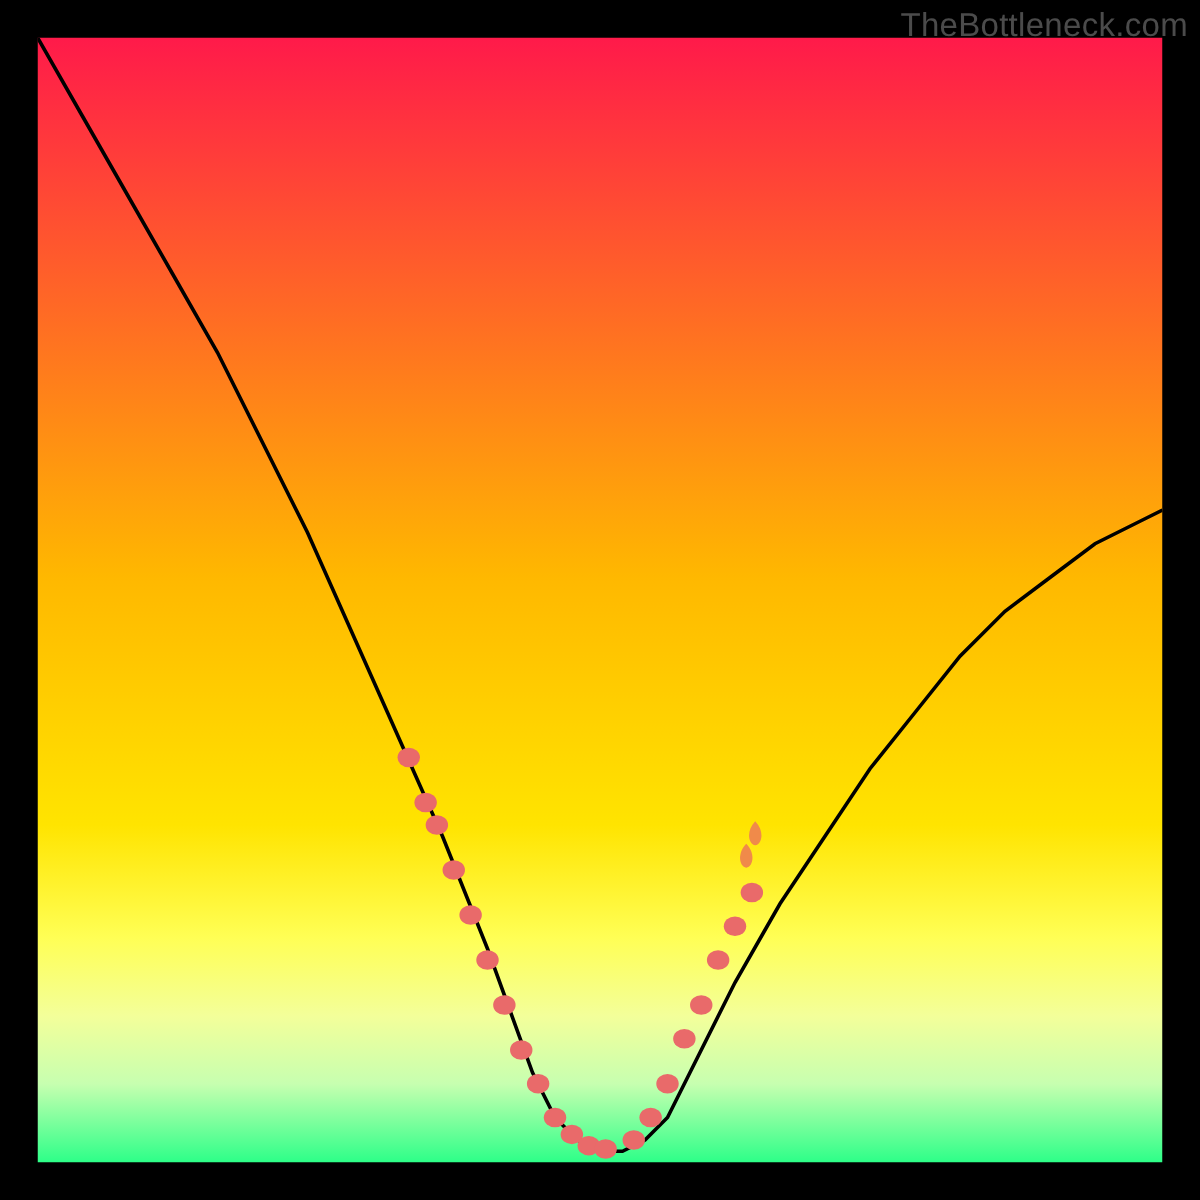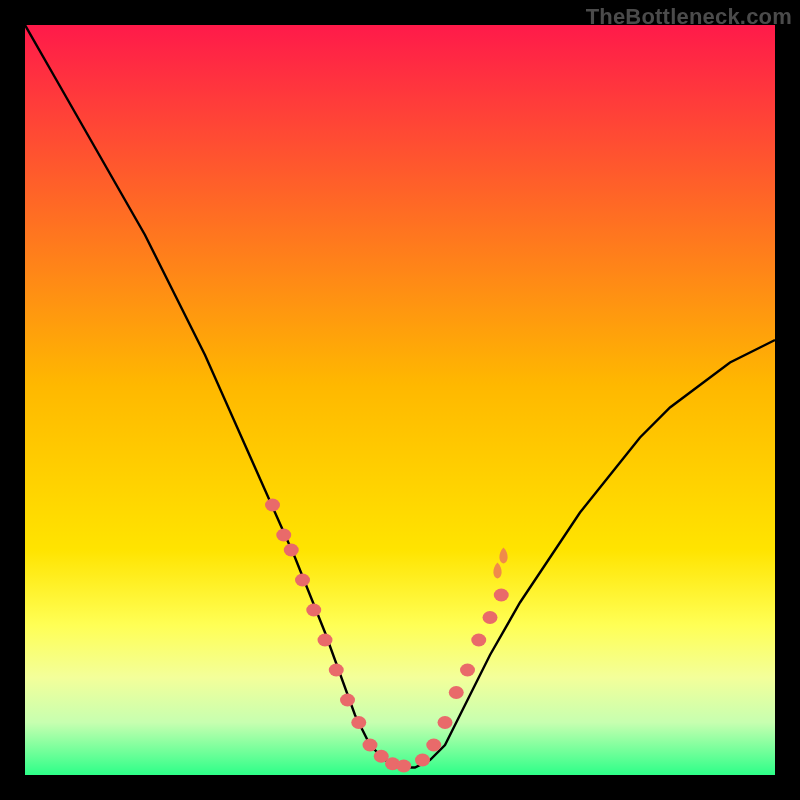--- a/index.html
+++ b/index.html
@@ -25,21 +25,21 @@
     top: 0;
     width: 750px;
     height: 750px;
   }
   .watermark {
     position: absolute;
     top: 4px;
     right: 8px;
     color: #4b4b4b;
     font-size: 22px;
-    font-weight: 700;
+    font-weight: 400;
     letter-spacing: 0.2px;
     z-index: 50;
   }
   svg {
     display: block;
   }
 </style>
 </head>
 <body>
 

